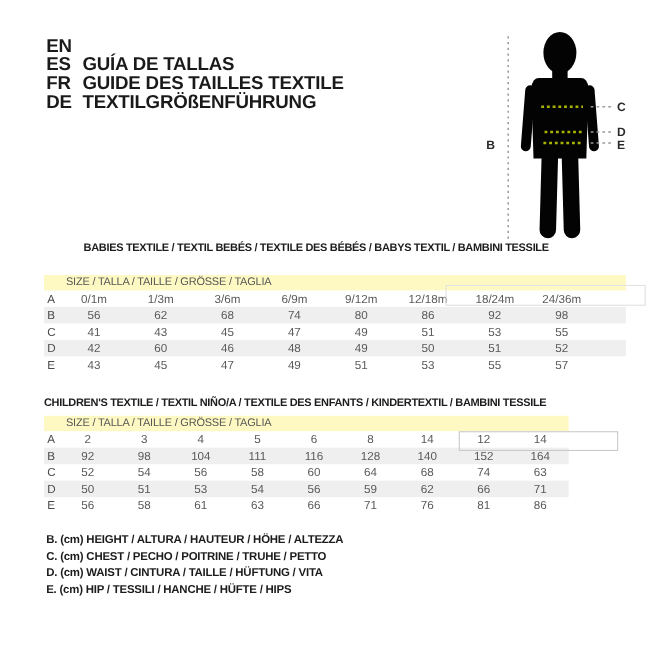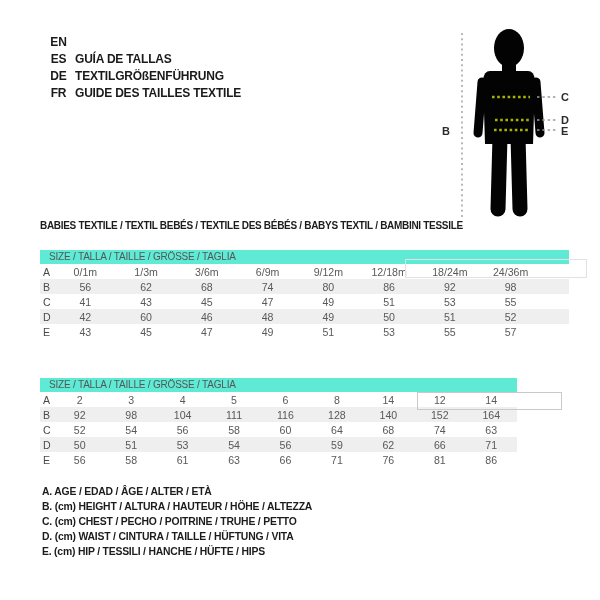--- a/index.html
+++ b/index.html
@@ -3,36 +3,36 @@
 <meta charset="utf-8">
 <style>
   html,body { margin:0; padding:0; background:#fff; }
   .page {
     position:relative; width:600px; height:600px; background:#ffffff;
     font-family:"Liberation Sans", sans-serif; overflow:hidden;
   }
   
   .lang-list { position:absolute; left:42px; top:33px; }
   .lang-row { display:flex; height:17px; align-items:center;
-              font-size:12px; font-weight:bold; color:#1a1a1a; letter-spacing:-0.2px; white-space:nowrap;text-align:center; }
+              font-size:17px; font-weight:bold; color:#1a1a1a; letter-spacing:-0.2px; white-space:nowrap; }
   .lang-code { width:33px; }
   
   .figure { position:absolute; left:440px; top:25px; width:160px; height:200px; }
   .fig-label { font-family:"Liberation Sans", sans-serif; font-size:11px; font-weight:bold; fill:#2b2b2b; }
   
   .tbl-title { position:absolute; left:40px; font-size:10px; font-weight:bold; color:#1c1c1c;
                letter-spacing:-0.3px; white-space:nowrap; }
-  .babies-title { top:220px; }
+  .babies-title { top:220px;margin-left:36px; }
   .children-title { top:361px; }
   
   .tbl { position:absolute; left:40px; }
   .babies { top:250px; width:529px; }
   .children { top:378px; width:477px; }
-  .tbl-head { height:14px; background:#5eead4; color:#565656; font-size:10px; line-height:14px;
-              padding-left:9px; letter-spacing:-0.2px; box-sizing:border-box; }
+  .tbl-head { height:14px; background:#fef9c3; color:#565656; font-size:10px; line-height:14px;
+              padding-left:20px; letter-spacing:-0.2px; box-sizing:border-box; }
   .t-row { display:flex; height:15px; align-items:center; font-size:10.6px; color:#595959; box-sizing:border-box; }
   .t-row.stripe { background:#efefef; }
   .babies .t-row { padding-right:28px; }
   .t-letter { color:#4a4a4a; padding-left:3px; box-sizing:border-box; }
   .babies .t-letter { width:15px; }
   .children .t-letter { width:14px; }
   .t-cell { flex:1; text-align:center; white-space:nowrap; }
   
   .overlay-box { position:absolute; background:transparent; pointer-events:none; }
   .babies-overlay { left:405px; top:259px; width:180px; height:17px; border:1px solid #e2e2e2; }
@@ -49,26 +49,26 @@
 
   <div id="lang-list" class="lang-list">
       <div class="lang-row">
         <span class="lang-code">EN</span>
       </div>
       <div class="lang-row">
         <span class="lang-code">ES</span>
         <span class="lang-label">GUÍA DE TALLAS</span>
       </div>
       <div class="lang-row">
+        <span class="lang-code">FR</span>
+        <span class="lang-label">GUIDE DES TAILLES TEXTILE</span>
+      </div>
+      <div class="lang-row">
         <span class="lang-code">DE</span>
         <span class="lang-label">TEXTILGRÖßENFÜHRUNG</span>
-      </div>
-      <div class="lang-row">
-        <span class="lang-code">FR</span>
-        <span class="lang-label">GUIDE DES TAILLES TEXTILE</span>
       </div>
     </div>
 
   <svg class="figure" viewBox="0 0 160 200" aria-hidden="true">
 
     <g fill="#030303">
       <ellipse cx="69" cy="23" rx="15" ry="19"></ellipse>
       <rect x="62" y="33" width="14" height="15"></rect>
       <path d="M50,46 Q44,46 43,55 L45,119 L93,119 L95,55 Q94,46 88,46 Z"></path>
     </g>
@@ -149,20 +149,21 @@
         <span class="t-cell">45</span>
         <span class="t-cell">47</span>
         <span class="t-cell">49</span>
         <span class="t-cell">51</span>
         <span class="t-cell">53</span>
         <span class="t-cell">55</span>
         <span class="t-cell">57</span>
       </div>
     </div>
 
+  <div class="tbl-title children-title">CHILDREN'S TEXTILE / TEXTIL NIÑO/A / TEXTILE DES ENFANTS / KINDERTEXTIL / BAMBINI TESSILE</div>
   <div id="children-table" class="tbl children">
     <div class="tbl-head">SIZE / TALLA / TAILLE / GRÖSSE / TAGLIA</div>
   <div class="t-row">
         <span class="t-letter">A</span>
         <span class="t-cell">2</span>
         <span class="t-cell">3</span>
         <span class="t-cell">4</span>
         <span class="t-cell">5</span>
         <span class="t-cell">6</span>
         <span class="t-cell">8</span>
@@ -217,20 +218,19 @@
         <span class="t-cell">76</span>
         <span class="t-cell">81</span>
         <span class="t-cell">86</span>
       </div>
     </div>
 
   <div class="overlay-box babies-overlay"></div>
   <div class="overlay-box children-overlay"></div>
 
   <ul id="legend" class="legend">
-      <li>A. AGE / EDAD / ÂGE / ALTER / ETÀ</li>
       <li>B. (cm) HEIGHT / ALTURA / HAUTEUR / HÖHE / ALTEZZA</li>
       <li>C. (cm) CHEST / PECHO / POITRINE / TRUHE / PETTO</li>
       <li>D. (cm) WAIST / CINTURA / TAILLE / HÜFTUNG / VITA</li>
       <li>E. (cm) HIP / TESSILI / HANCHE / HÜFTE / HIPS</li>
     </ul>
 
 </div>
 
 </body></html>

